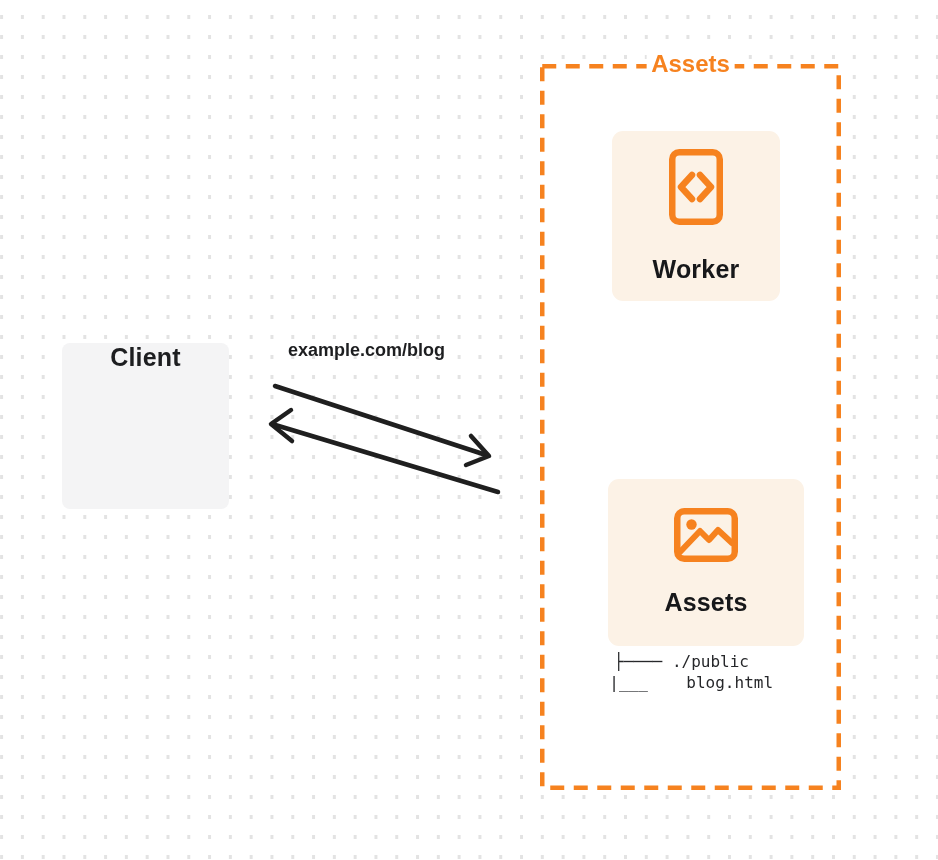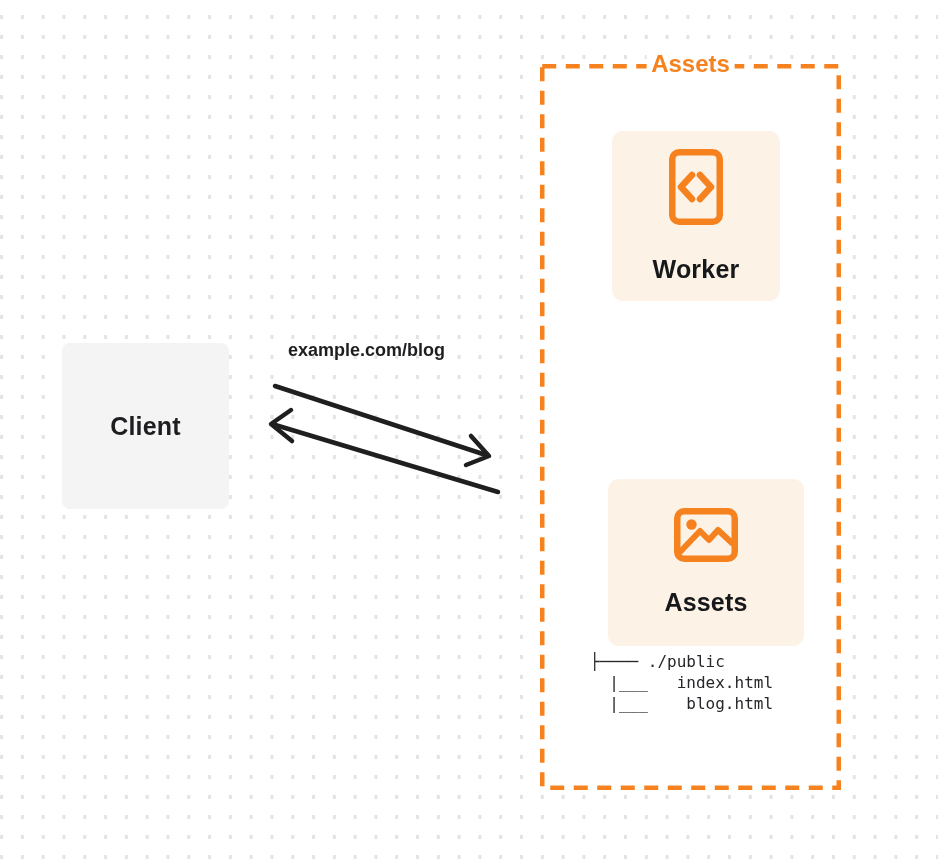--- a/index.html
+++ b/index.html
@@ -26,21 +26,21 @@
     background-size:20.8px 20px;
     background-position:12px 7px;
     background-color:var(--c-bg,#fff);
   }
 
   
   .client-box{
     position:absolute;left:62px;top:343px;width:167px;height:166px;
     background:var(--c-client,#f4f4f5);
     border-radius:8px;
-    display:flex;align-items:center;justify-content:center;
+    display:flex;align-items:flex-start;justify-content:center;
   }
   .client-label{
     font-size:25px;font-weight:700;color:var(--c-ink,#1d1e20);
     letter-spacing:.2px;
   }
 
   
   .request-label{
     position:absolute;left:288px;top:340px;width:184px;
     font-size:18px;font-weight:700;color:var(--c-ink,#1d1e20);
@@ -96,21 +96,21 @@
     font-size:25px;font-weight:700;color:#17181a;letter-spacing:.2px;
   }
 
   
   .file-tree{
     position:absolute;left:590px;top:651px;
     font-family:"DejaVu Sans Mono", monospace;
     font-size:16px;line-height:21px;
     color:#26272a;
   }
-  .tree-line{white-space:pre;}
+  .tree-line{white-space:pre;text-align:center;}
 </style>
 </head>
 <body>
 
 <div class="canvas">
 
   <div class="client-box">
     <span class="client-label">Client</span>
   </div>
 
@@ -147,17 +147,16 @@
     <svg class="icon" width="64" height="54" viewBox="0 0 64 54" aria-hidden="true">
       <rect x="3.25" y="3.25" width="57.5" height="47.5" rx="7" stroke-width="6.5"></rect>
       <circle class="filled" cx="17.5" cy="16.5" r="5.2"></circle>
       <polyline points="6,44 26,23 35,32 44,22 58,35" stroke-width="6"></polyline>
     </svg>
     <span class="card-label">Assets</span>
   </div>
 
   <div class="file-tree">
     <div class="tree-line">├──── ./public</div>
-    <div class="tree-line">  |___   index.html</div>
     <div class="tree-line">  |___    blog.html</div>
   </div>
 
 </div>
 
 </body></html>

